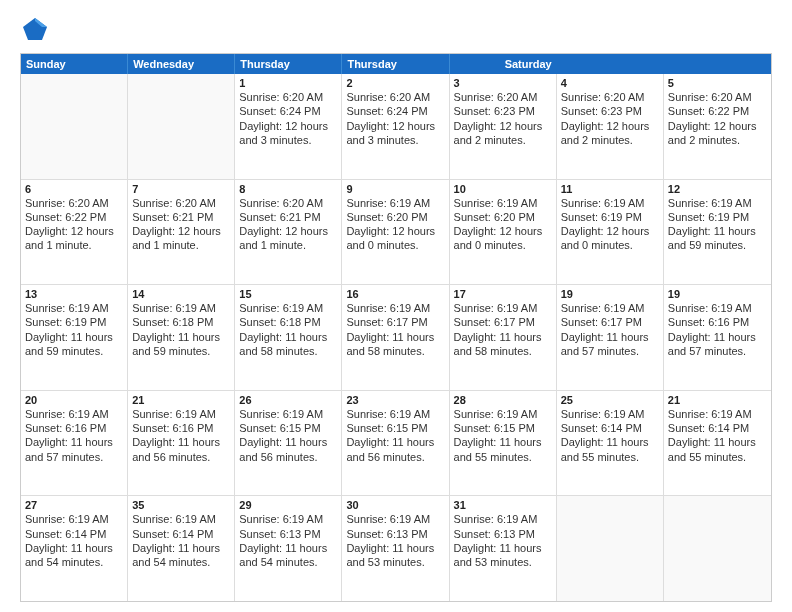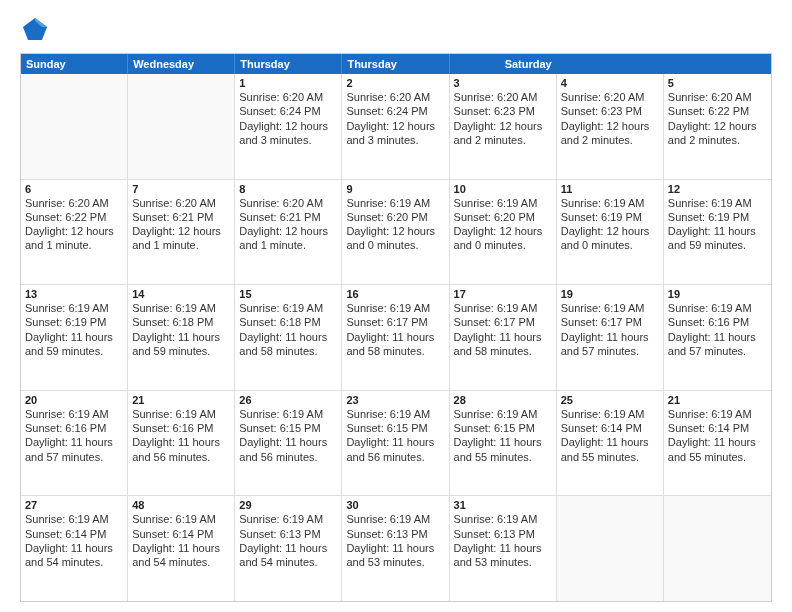--- a/index.html
+++ b/index.html
@@ -338,21 +338,21 @@
         </div>
         <div class="cal-row">
           <div class="cal-cell">
             <span class="day-num">27</span>
             <div class="cell-text" style="white-space: pre-line;">Sunrise: 6:19 AM
 Sunset: 6:14 PM
 Daylight: 11 hours
 and 54 minutes.</div>
           </div>
           <div class="cal-cell">
-            <span class="day-num">48</span>
+            <span class="day-num">35</span>
             <div class="cell-text" style="white-space: pre-line;">Sunrise: 6:19 AM
 Sunset: 6:14 PM
 Daylight: 11 hours
 and 54 minutes.</div>
           </div>
           <div class="cal-cell">
             <span class="day-num">29</span>
             <div class="cell-text" style="white-space: pre-line;">Sunrise: 6:19 AM
 Sunset: 6:13 PM
 Daylight: 11 hours

